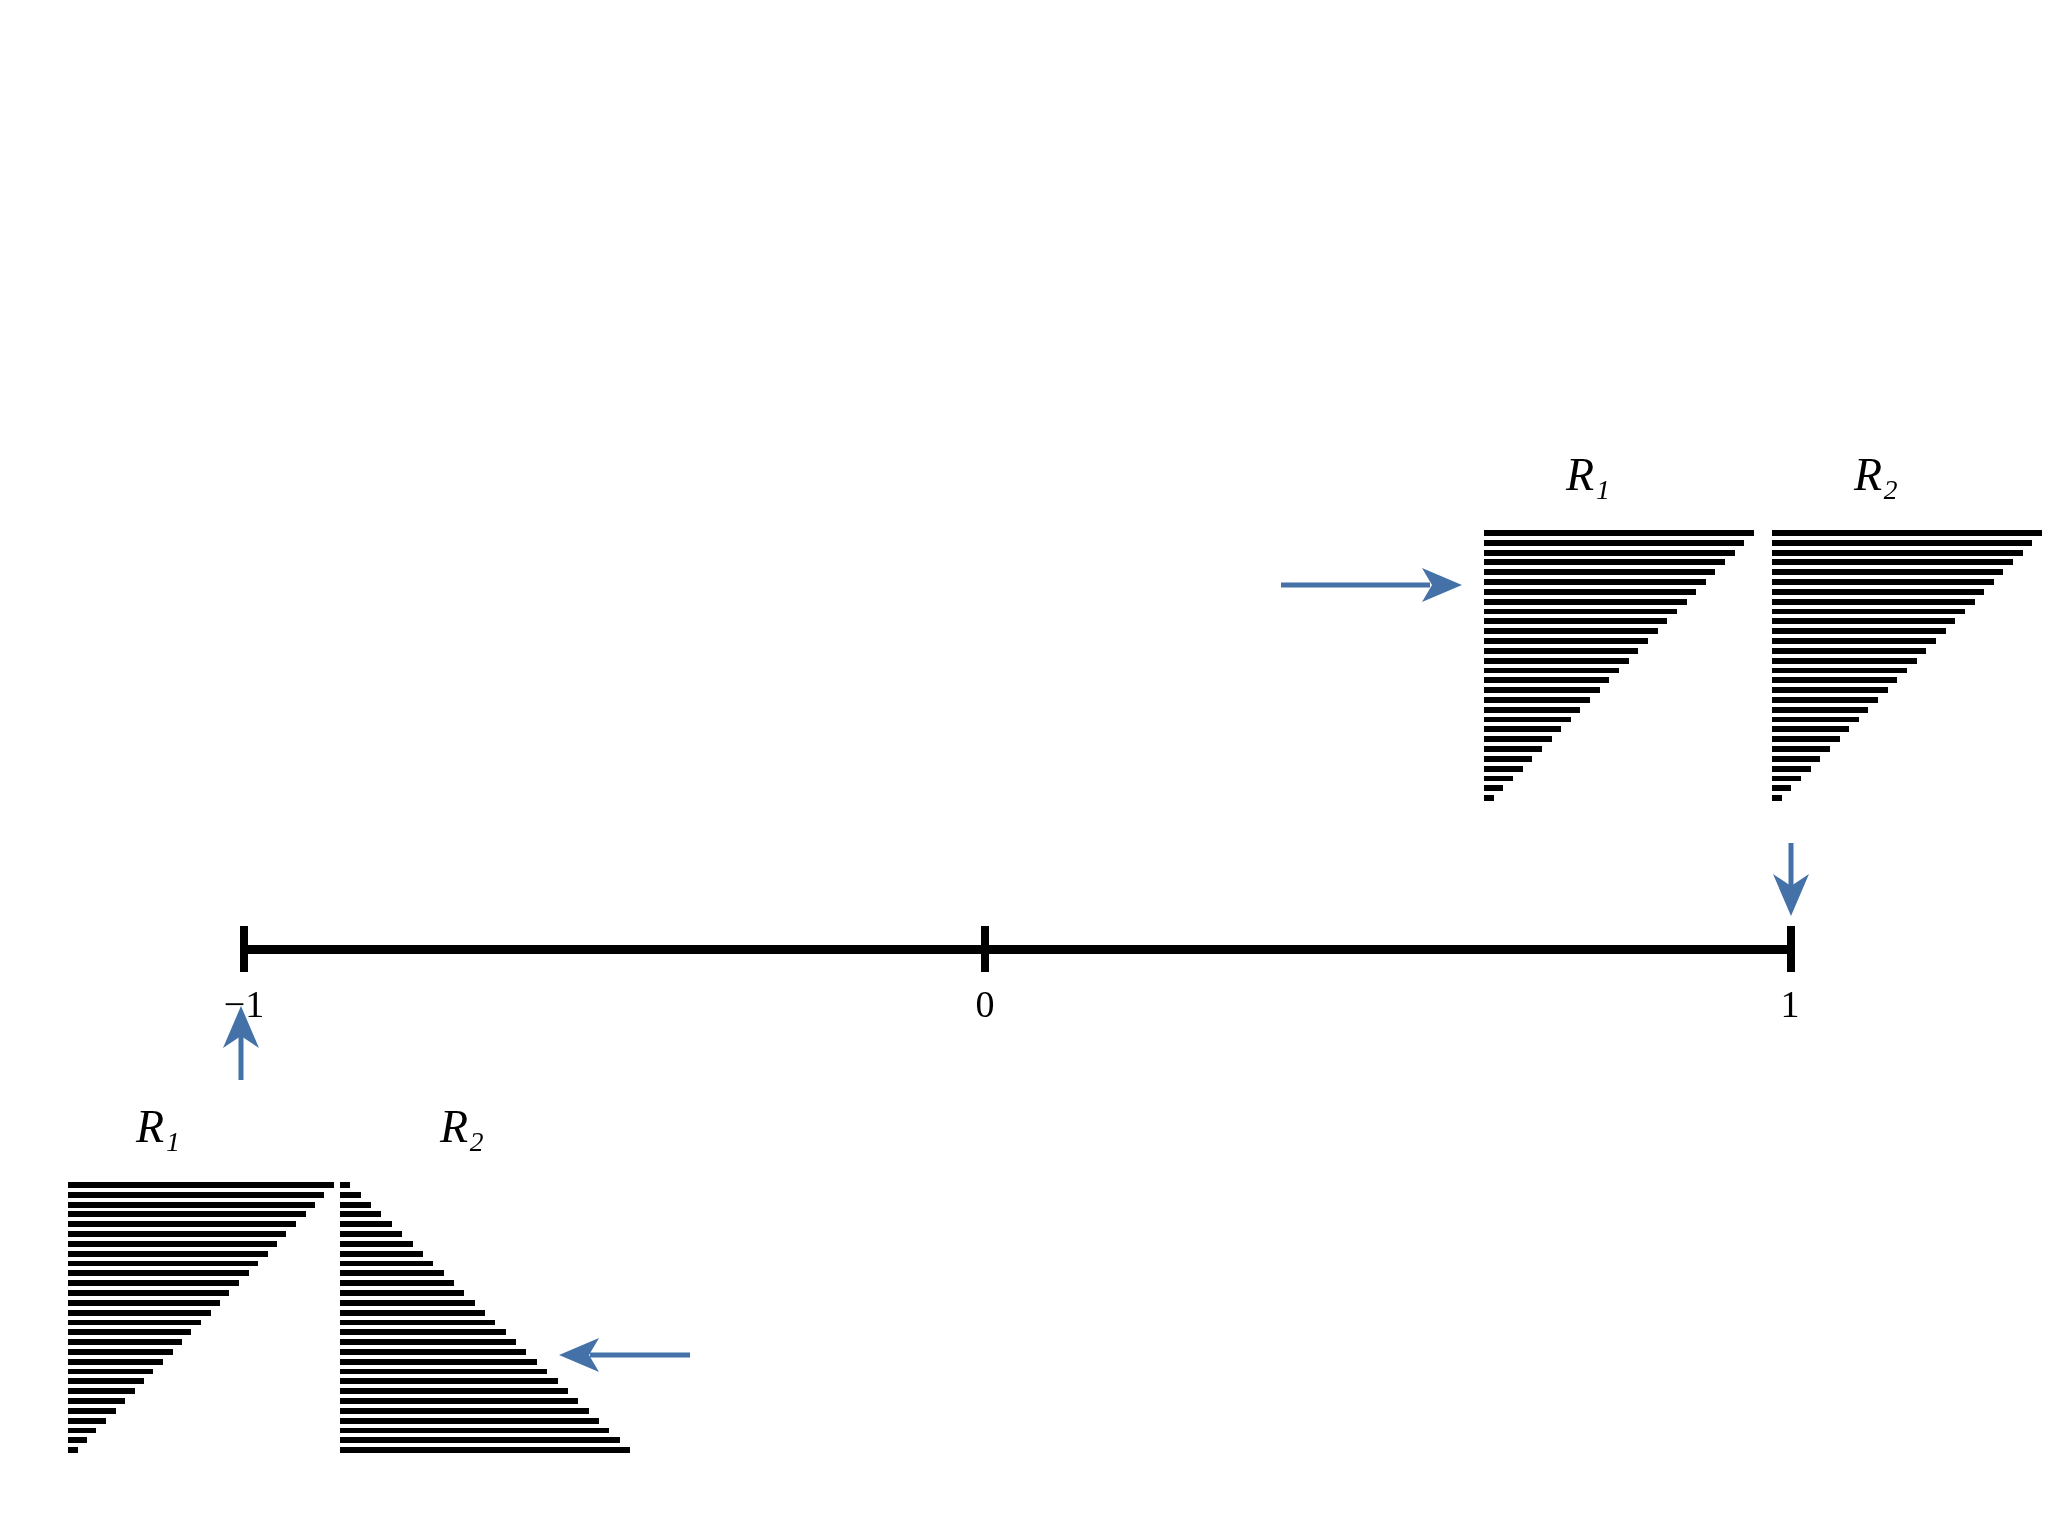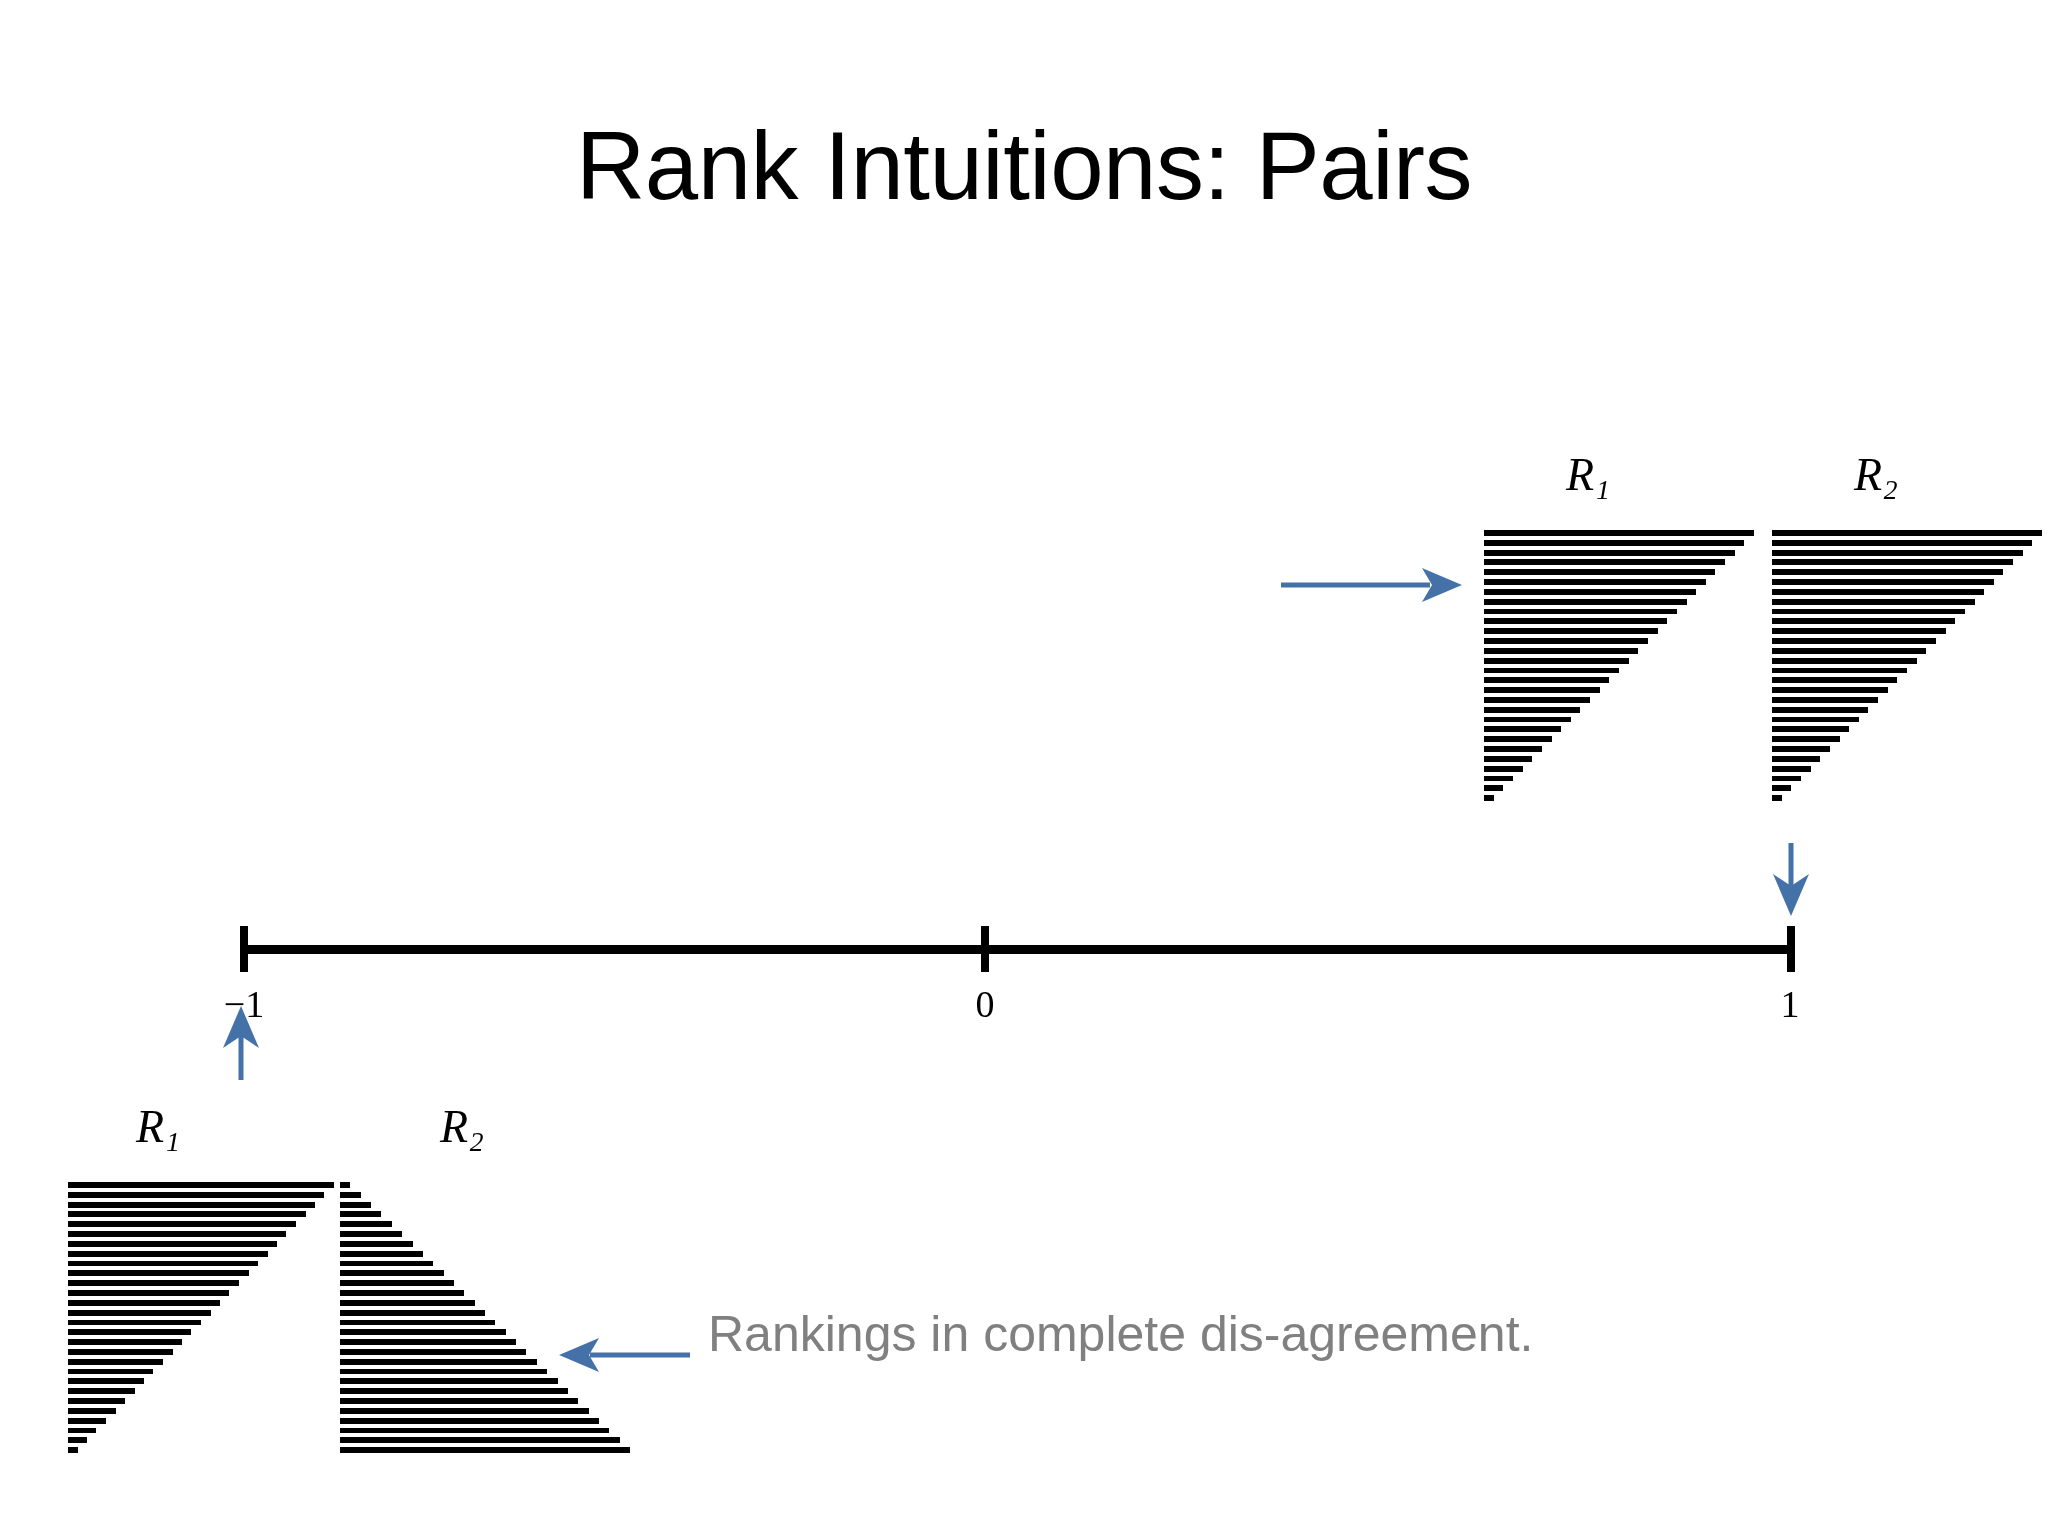--- a/index.html
+++ b/index.html
@@ -125,24 +125,22 @@
   #grp-top-r1   { left: 1484px; top: 460px; }
   #grp-top-r2   { left: 1772px; top: 460px; }
   #grp-bot-r1   { left: 68px;   top: 1110px; }
   #grp-bot-r2   { left: 340px;  top: 1110px; }
 </style>
 </head>
 <body>
 
 <div id="slide">
 
-  <div class="slide-title">Rank Intuitions: Pairs</div>
-
-
-  <div class="annot annot-bottom">Rankings in complete dis-agreement.</div>
+
+
 
   <div id="numberline">
     <div class="axis-line"></div>
     <div class="tick tick-left"></div>
     <div class="tick tick-mid"></div>
     <div class="tick tick-right"></div>
     <div class="tick-label lbl-left">−1</div>
     <div class="tick-label lbl-mid">0</div>
     <div class="tick-label lbl-right">1</div>
   </div>

